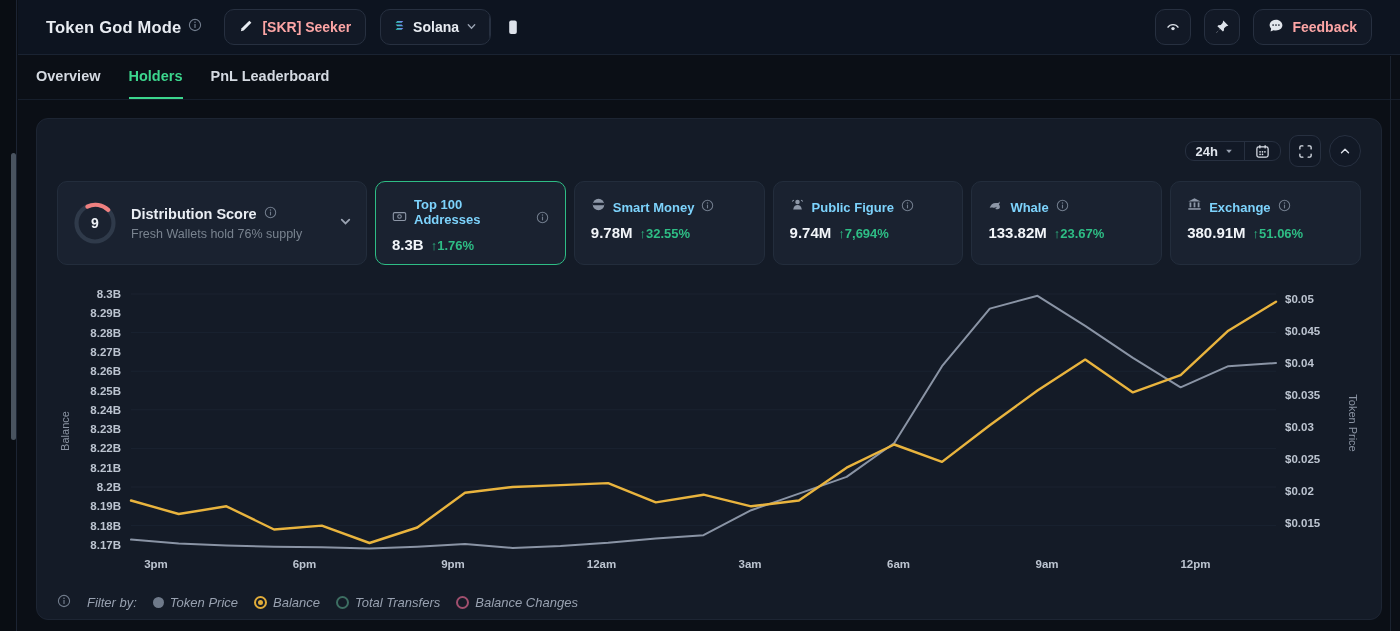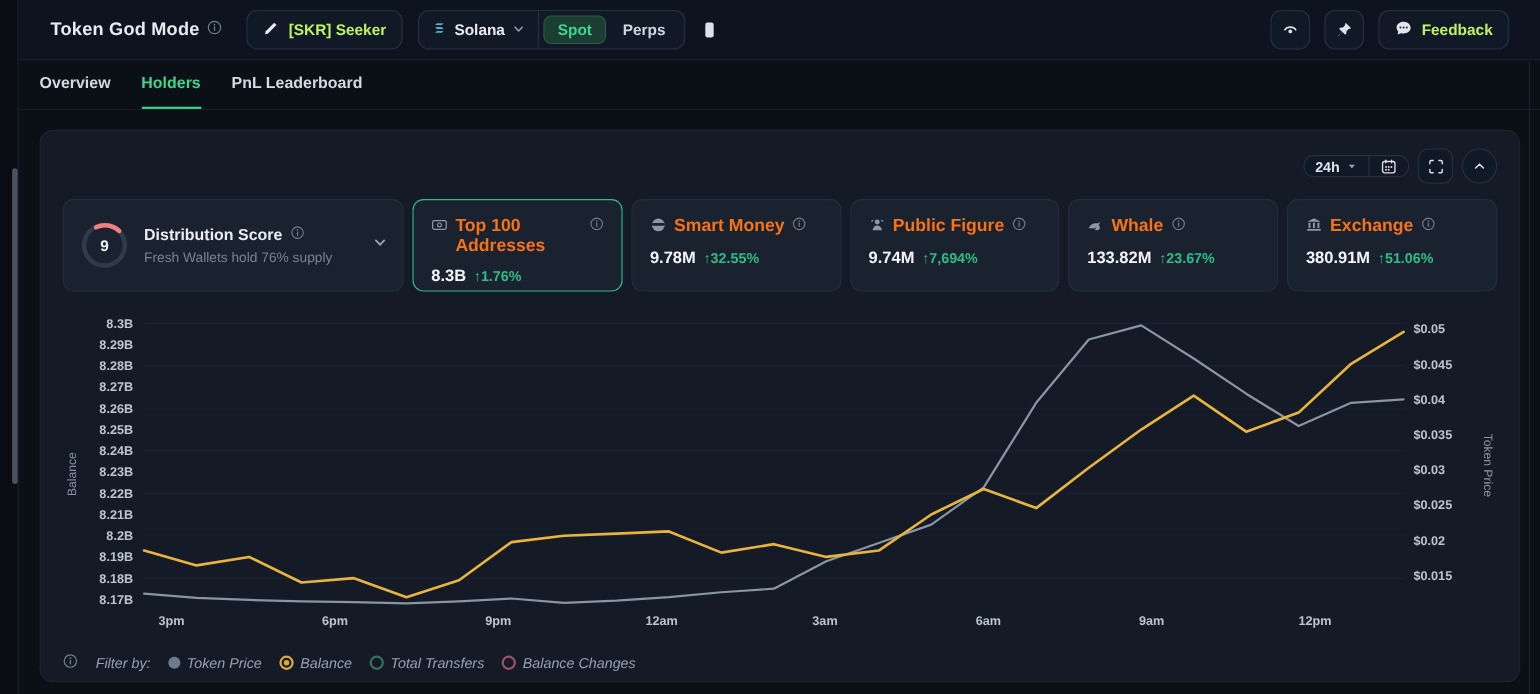--- a/index.html
+++ b/index.html
@@ -15,21 +15,21 @@
   .gutter { position:absolute; left:0; top:0; width:17px; height:631px; background:#090d13; border-right:1px solid #1c2433; z-index:5; }
   .gutter .thumb { position:absolute; left:11px; top:153px; width:5px; height:287px; background:#49535f; border-radius:3px; }
   .right-line { position:absolute; right:9px; top:56px; bottom:0; width:1px; background:#1b2330; }
 
   .main { margin-left:18px; height:100%; }
 
   
   .topbar { height:55px; background:#0d1420; border-bottom:1px solid #1a2332; display:flex; align-items:center; padding:0 28px; gap:14px; }
   .app-title-wrap { display:flex; align-items:center; gap:7px; margin-right:8px; }
   .app-title { font-size:16.5px; font-weight:700; letter-spacing:.2px; }
-  .pill-btn { display:flex; align-items:center; gap:8px; background:#121926; border:1px solid #273040; border-radius:10px; height:36px; padding:0 14px; color:#bef264; font-size:14px; font-weight:600; cursor:pointer;justify-content:center; }
+  .pill-btn { display:flex; align-items:center; gap:8px; background:#121926; border:1px solid #273040; border-radius:10px; height:36px; padding:0 14px; color:#fca5a5; font-size:14px; font-weight:600; cursor:pointer;justify-content:center; }
   .seg-group { display:flex; align-items:center; background:#121926; border:1px solid #273040; border-radius:10px; height:36px; overflow:hidden; }
   .seg-left { display:flex; align-items:center; gap:7px; padding:0 12px; font-size:14px; font-weight:600; height:100%; cursor:pointer; }
   .seg-div { width:1px; height:100%; background:#273040; }
   .seg-tabs { display:flex; align-items:center; gap:2px; padding:0 4px; height:100%; }
   .seg-tab { font-size:14px; font-weight:700; color:#cfd6e0; padding:4px 12px; border-radius:7px; cursor:pointer; background:transparent; border:1px solid transparent; }
   .seg-tab.active { color:#3cd68d; background:#1c3d32; border-color:#2b5c49; }
   .bare-icon { background:none; border:none; cursor:pointer; display:flex; align-items:center; }
   .topbar-right { margin-left:auto; display:flex; align-items:center; gap:13px; }
   .sq-btn { width:36px; height:36px; background:#121926; border:1px solid #273040; border-radius:10px; display:flex; align-items:center; justify-content:center; cursor:pointer; }
 
@@ -52,21 +52,21 @@
   .icon-btn.round { border-radius:50%; }
 
   
   .cards-row { display:flex; gap:8px; margin-top:14px; height:84px; }
   .score-card { width:310px; flex:none; background:#1a2230; border:1px solid #232d3c; border-radius:10px; display:flex; align-items:center; gap:13px; padding:0 14px; cursor:pointer; }
   .score-text .t1 { display:flex; align-items:flex-end; gap:7px; font-size:14.5px; font-weight:700; color:#e9edf3; }
   .score-text .t2 { margin-top:5px; font-size:12.5px; color:#79838f; }
   .score-chevron { margin-left:auto; }
   .stat-card { flex:1; background:#1a2230; border:1px solid #232d3c; border-radius:10px; padding:15px 16px; cursor:pointer; }
   .stat-card.selected { border-color:#2ebd85; }
-  .stat-top { display:flex; align-items:flex-start; gap:7px; font-size:16px; color:#f97316; font-weight:600; }
+  .stat-top { display:flex; align-items:flex-end; gap:7px; font-size:13px; color:#7dd3fc; font-weight:600; }
   .stat-val { margin-top:9px; display:flex; align-items:baseline; gap:7px; }
   .stat-val .v { font-size:15px; font-weight:700; color:#f2f5f9; }
   .stat-val .c { font-size:13px; font-weight:600; color:#2ebd85; }
 
   
   .chart-wrap { margin-top:18px; height:297px; }
   #chart-svg { width:1302px; height:297px; display:block; }
   #chart-svg text.tick { fill:#bcc4d0; font-size:11.5px; font-weight:700; font-family:"Liberation Sans",sans-serif; }
   #chart-svg text.axis-title { fill:#8b94a3; font-size:11px; font-weight:400; font-family:"Liberation Sans",sans-serif; }
 
@@ -130,24 +130,20 @@
           </svg>
         </span>
         <span>Solana</span>
         <span>
           <svg width="11" height="11" viewBox="0 0 12 12">
               <path d="M2.5 4.2L6 7.8l3.5-3.6" stroke="#9aa3b2" stroke-width="1.5" fill="none" stroke-linecap="round"></path>
             </svg>
         </span>
       </div>
       <div class="seg-div"></div>
-      <div class="seg-tabs">
-        <span class="seg-tab active">Spot</span>
-        <span class="seg-tab">Perps</span>
-      </div>
     </div>
 
     <button class="bare-icon">
       <svg width="16" height="17" viewBox="0 0 16 17">
           <rect x="4.2" y="1.5" width="7.6" height="13.5" rx="1.9" fill="#dde2ea"></rect>
         </svg>
     </button>
 
     <div class="topbar-right">
       <button class="sq-btn">

